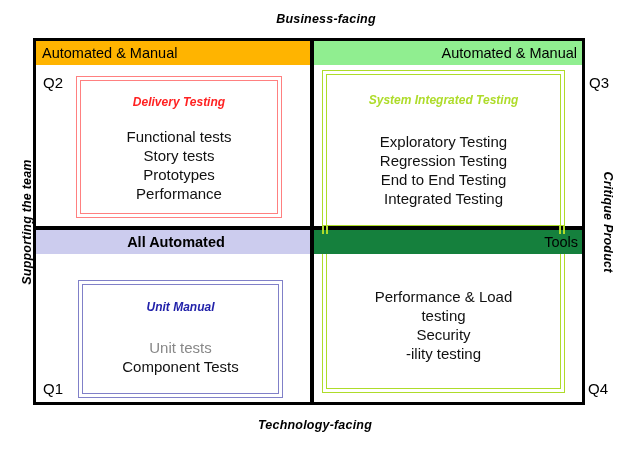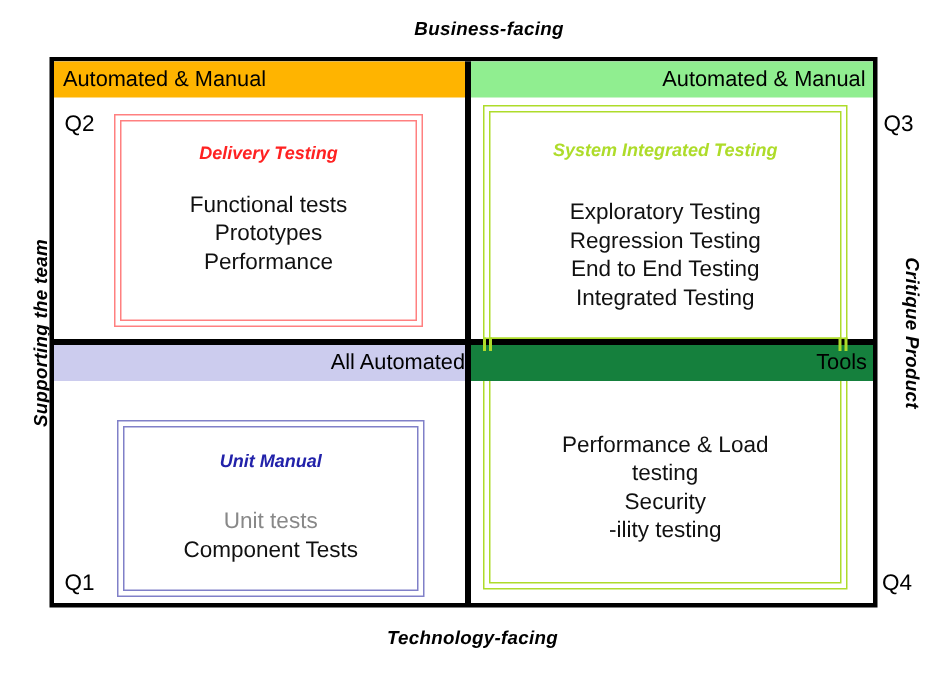--- a/index.html
+++ b/index.html
@@ -118,21 +118,22 @@
   #band-q3 {
     left: 278px; top: 0; width: 268px;
     background: #90EE90;
     padding-right: 5px;
     text-align: right;
   }
   #band-q1 {
     left: 0; top: 189px; width: 274px;
     background: #CCCCEE;
     padding-left: 6px;
-    text-align: right;
+    text-align: center;
+    font-weight: bold;
   }
   #band-q4 {
     left: 278px; top: 189px; width: 268px;
     background: #15803d;
     padding-right: 4px;
     text-align: right;
   }
 
   
   .qtag {
@@ -271,20 +272,21 @@
       <div>-ility testing</div>
     </div>
   </div>
 
   <div class="inner-box" id="box-q2">
     <div class="outer-line"></div>
     <div class="inner-line"></div>
     <div class="box-title" id="title-q2">Delivery Testing</div>
     <div class="box-body" id="body-q2">
       <div>Functional tests</div>
+      <div>Story tests</div>
       <div>Prototypes</div>
       <div>Performance</div>
     </div>
   </div>
 
   <div class="inner-box" id="box-q1">
     <div class="outer-line"></div>
     <div class="inner-line"></div>
     <div class="box-title" id="title-q1">Unit Manual</div>
     <div class="box-body" id="body-q1">

